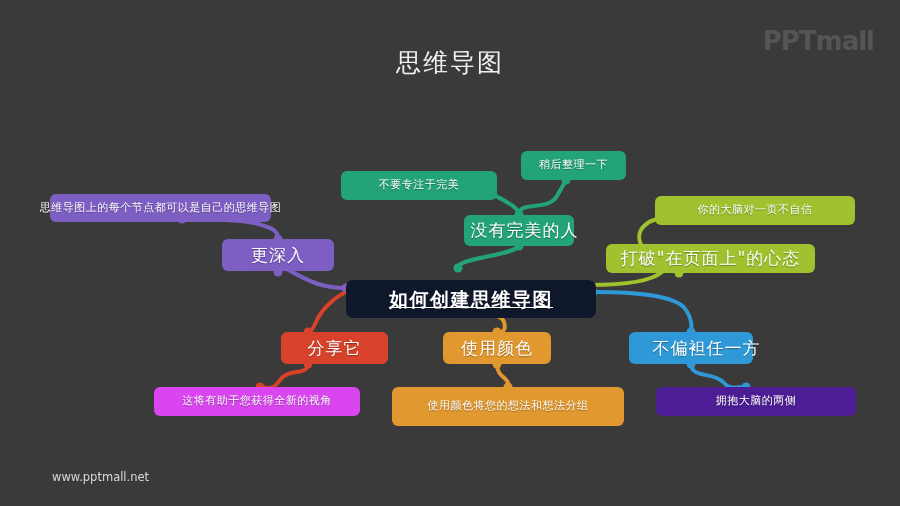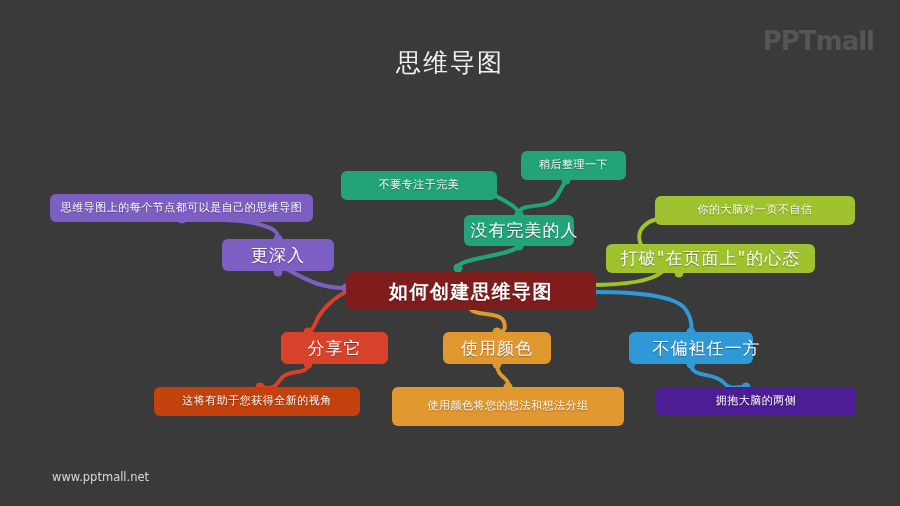--- a/index.html
+++ b/index.html
@@ -114,30 +114,30 @@
       <circle cx="497" cy="332" r="4.5" fill="#e0982f"></circle>
       <circle cx="497" cy="364" r="4.5" fill="#e0982f"></circle>
       <circle cx="508" cy="387" r="4.5" fill="#e0982f"></circle>
       <circle cx="593" cy="292" r="4.5" fill="#2e99d6"></circle>
       <circle cx="691" cy="332" r="4.5" fill="#2e99d6"></circle>
       <circle cx="691" cy="364" r="4.5" fill="#2e99d6"></circle>
       <circle cx="746" cy="387" r="4.5" fill="#2e99d6"></circle>
     </svg>
 
   <div id="nodes-layer">
-      <div class="node main" id="node-center" style="left: 346px; top: 272px; width: 250px; height: 38px; background: #7f1d1d;">如何创建思维导图</div>
+      <div class="node main" id="node-center" style="left: 346px; top: 280px; width: 250px; height: 38px; background: #0f172a; text-decoration: underline;">如何创建思维导图</div>
       <div class="node main" style="left: 222px; top: 239px; width: 112px; height: 32px; background: rgb(125, 95, 196);">更深入</div>
-      <div class="node child" style="left: 50px; top: 194px; width: 263px; height: 28px; background: rgb(125, 95, 196);">思维导图上的每个节点都可以是自己的思维导图</div>
+      <div class="node child" style="left: 50px; top: 194px; width: 221px; height: 28px; background: rgb(125, 95, 196);">思维导图上的每个节点都可以是自己的思维导图</div>
       <div class="node main" style="left: 464px; top: 215px; width: 110px; height: 31px; background: rgb(35, 163, 122); padding-left: 11px;">没有完美的人</div>
       <div class="node child" style="left: 341px; top: 171px; width: 156px; height: 29px; background: rgb(35, 163, 122);">不要专注于完美</div>
       <div class="node child" style="left: 521px; top: 151px; width: 105px; height: 29px; background: rgb(35, 163, 122);">稍后整理一下</div>
       <div class="node main" style="left: 606px; top: 244px; width: 209px; height: 29px; background: rgb(159, 194, 46);">打破"在页面上"的心态</div>
       <div class="node child" style="left: 655px; top: 196px; width: 200px; height: 29px; background: rgb(159, 194, 46);">你的大脑对一页不自信</div>
       <div class="node main" style="left: 257px; top: 332px; width: 107px; height: 32px; background: rgb(217, 66, 42); margin-left: 24px;">分享它</div>
-      <div class="node child" style="left: 154px; top: 387px; width: 206px; height: 29px; background: #c2410c;">这将有助于您获得全新的视角</div>
+      <div class="node child" style="left: 154px; top: 387px; width: 206px; height: 29px; background: #d946ef;">这将有助于您获得全新的视角</div>
       <div class="node main" style="left: 443px; top: 332px; width: 108px; height: 32px; background: rgb(224, 152, 47);">使用颜色</div>
       <div class="node child" style="left: 392px; top: 387px; width: 232px; height: 39px; background: rgb(224, 152, 47);">使用颜色将您的想法和想法分组</div>
       <div class="node main" style="left: 629px; top: 332px; width: 124px; height: 32px; background: rgb(46, 153, 214); padding-left: 31px;">不偏袒任一方</div>
       <div class="node child" style="left: 656px; top: 387px; width: 200px; height: 29px; background: #4c1d95;">拥抱大脑的两侧</div>
     </div>
 
   <div id="footer-url">www.pptmall.net</div>
 </div>
 
 </body></html>

